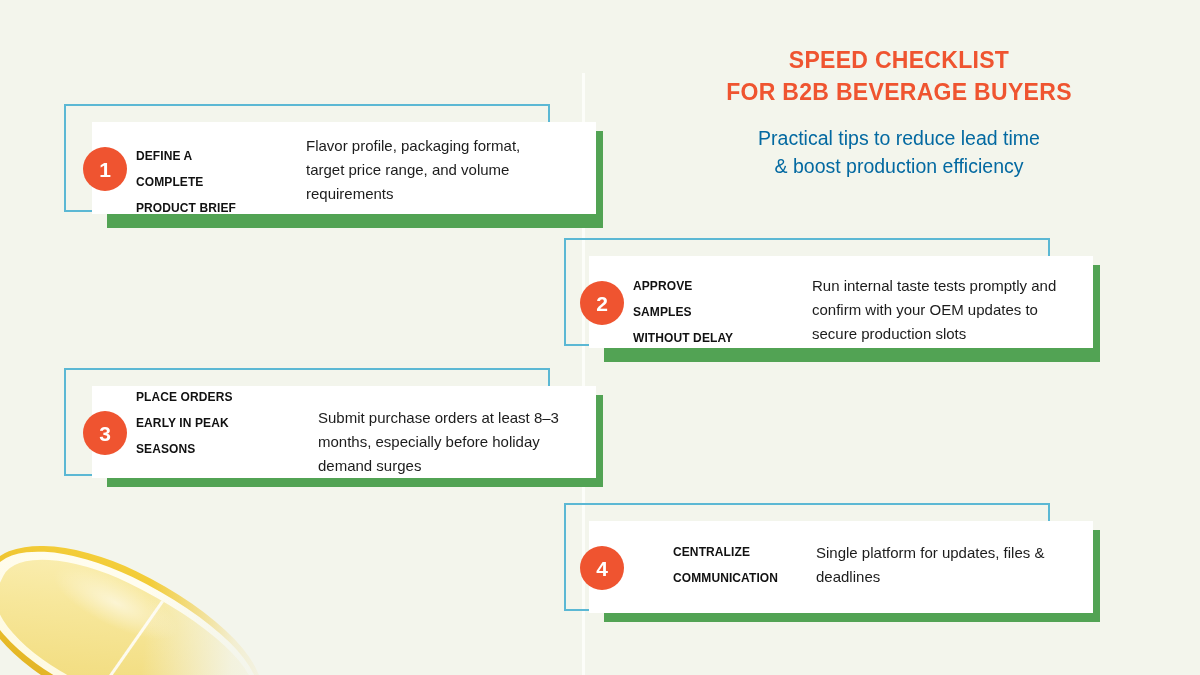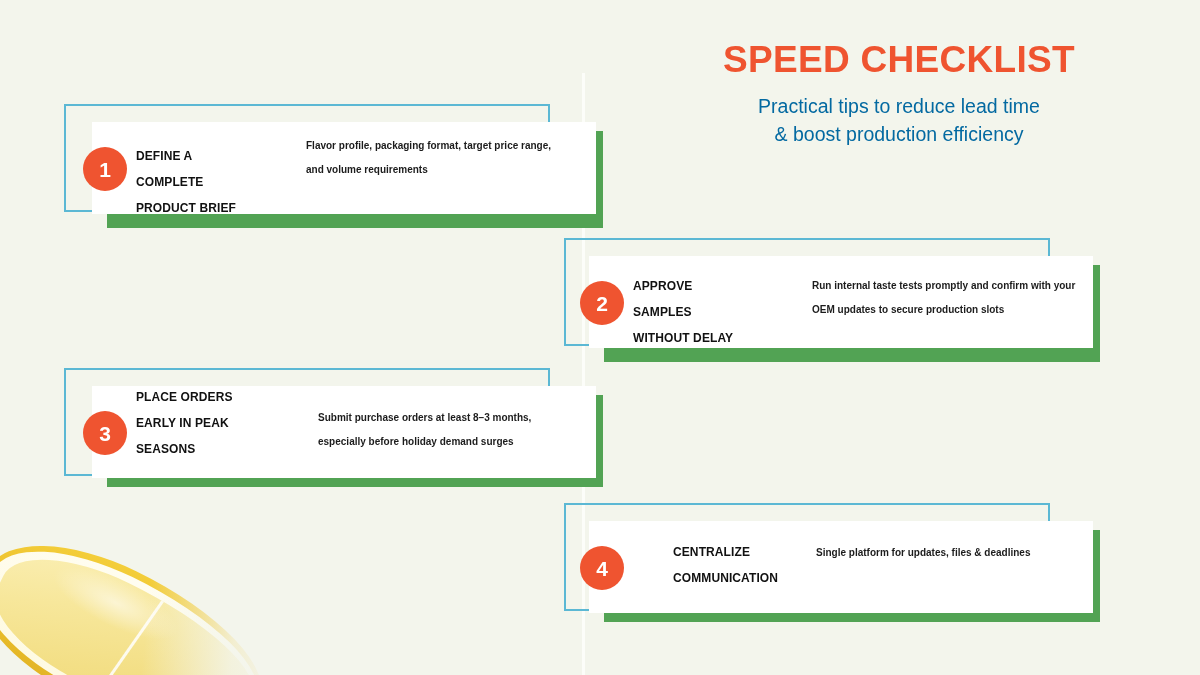--- a/index.html
+++ b/index.html
@@ -35,21 +35,21 @@
   .header {
     position: absolute;
     left: 638px;
     top: 44px;
     width: 522px;
     text-align: center;
   }
   .header h1 {
     margin: 0;
     color: #EF5430;
-    font-size: 37px;
+    font-size: 23px;
     font-weight: bold;
     letter-spacing: 0.3px;
     line-height: 32px;
     text-transform: uppercase;
   }
   .header .subtitle {
     margin-top: 16px;
     color: #0369a1;
     font-size: 19.5px;
     line-height: 28px;
@@ -94,23 +94,23 @@
     font-size: 12px;
     font-weight: bold;
     line-height: 26px;
     text-transform: uppercase;
     letter-spacing: 0.1px;
     white-space: nowrap;
   }
   .desc {
     position: absolute;
     color: #1C1C1C;
-    font-size: 10px;
+    font-size: 15px;
     line-height: 24px;
-    font-weight: bold;
+    font-weight: normal;
   }
 
   
   .lemon-wrap {
     position: absolute;
     left: -30px;
     top: 508px;
     width: 300px;
     height: 230px;
     overflow: hidden;
@@ -201,20 +201,21 @@
 </head>
 <body>
 
 <div id="canvas">
 
   <div class="divider"></div>
 
   <div class="header">
     <h1>
       <span>SPEED CHECKLIST</span><br>
+      <span>FOR B2B BEVERAGE BUYERS</span>
     </h1>
     <div class="subtitle">
       <span>Practical tips to reduce lead time</span><br>
       <span>&amp; boost production efficiency</span>
     </div>
   </div>
 
   <div class="card">
     <div class="outline" style="left:64px; top:104px; width:486px; height:108px;"></div>
     <div class="greenshadow" style="left:107px; top:131px; width:496px; height:97px;"></div>

